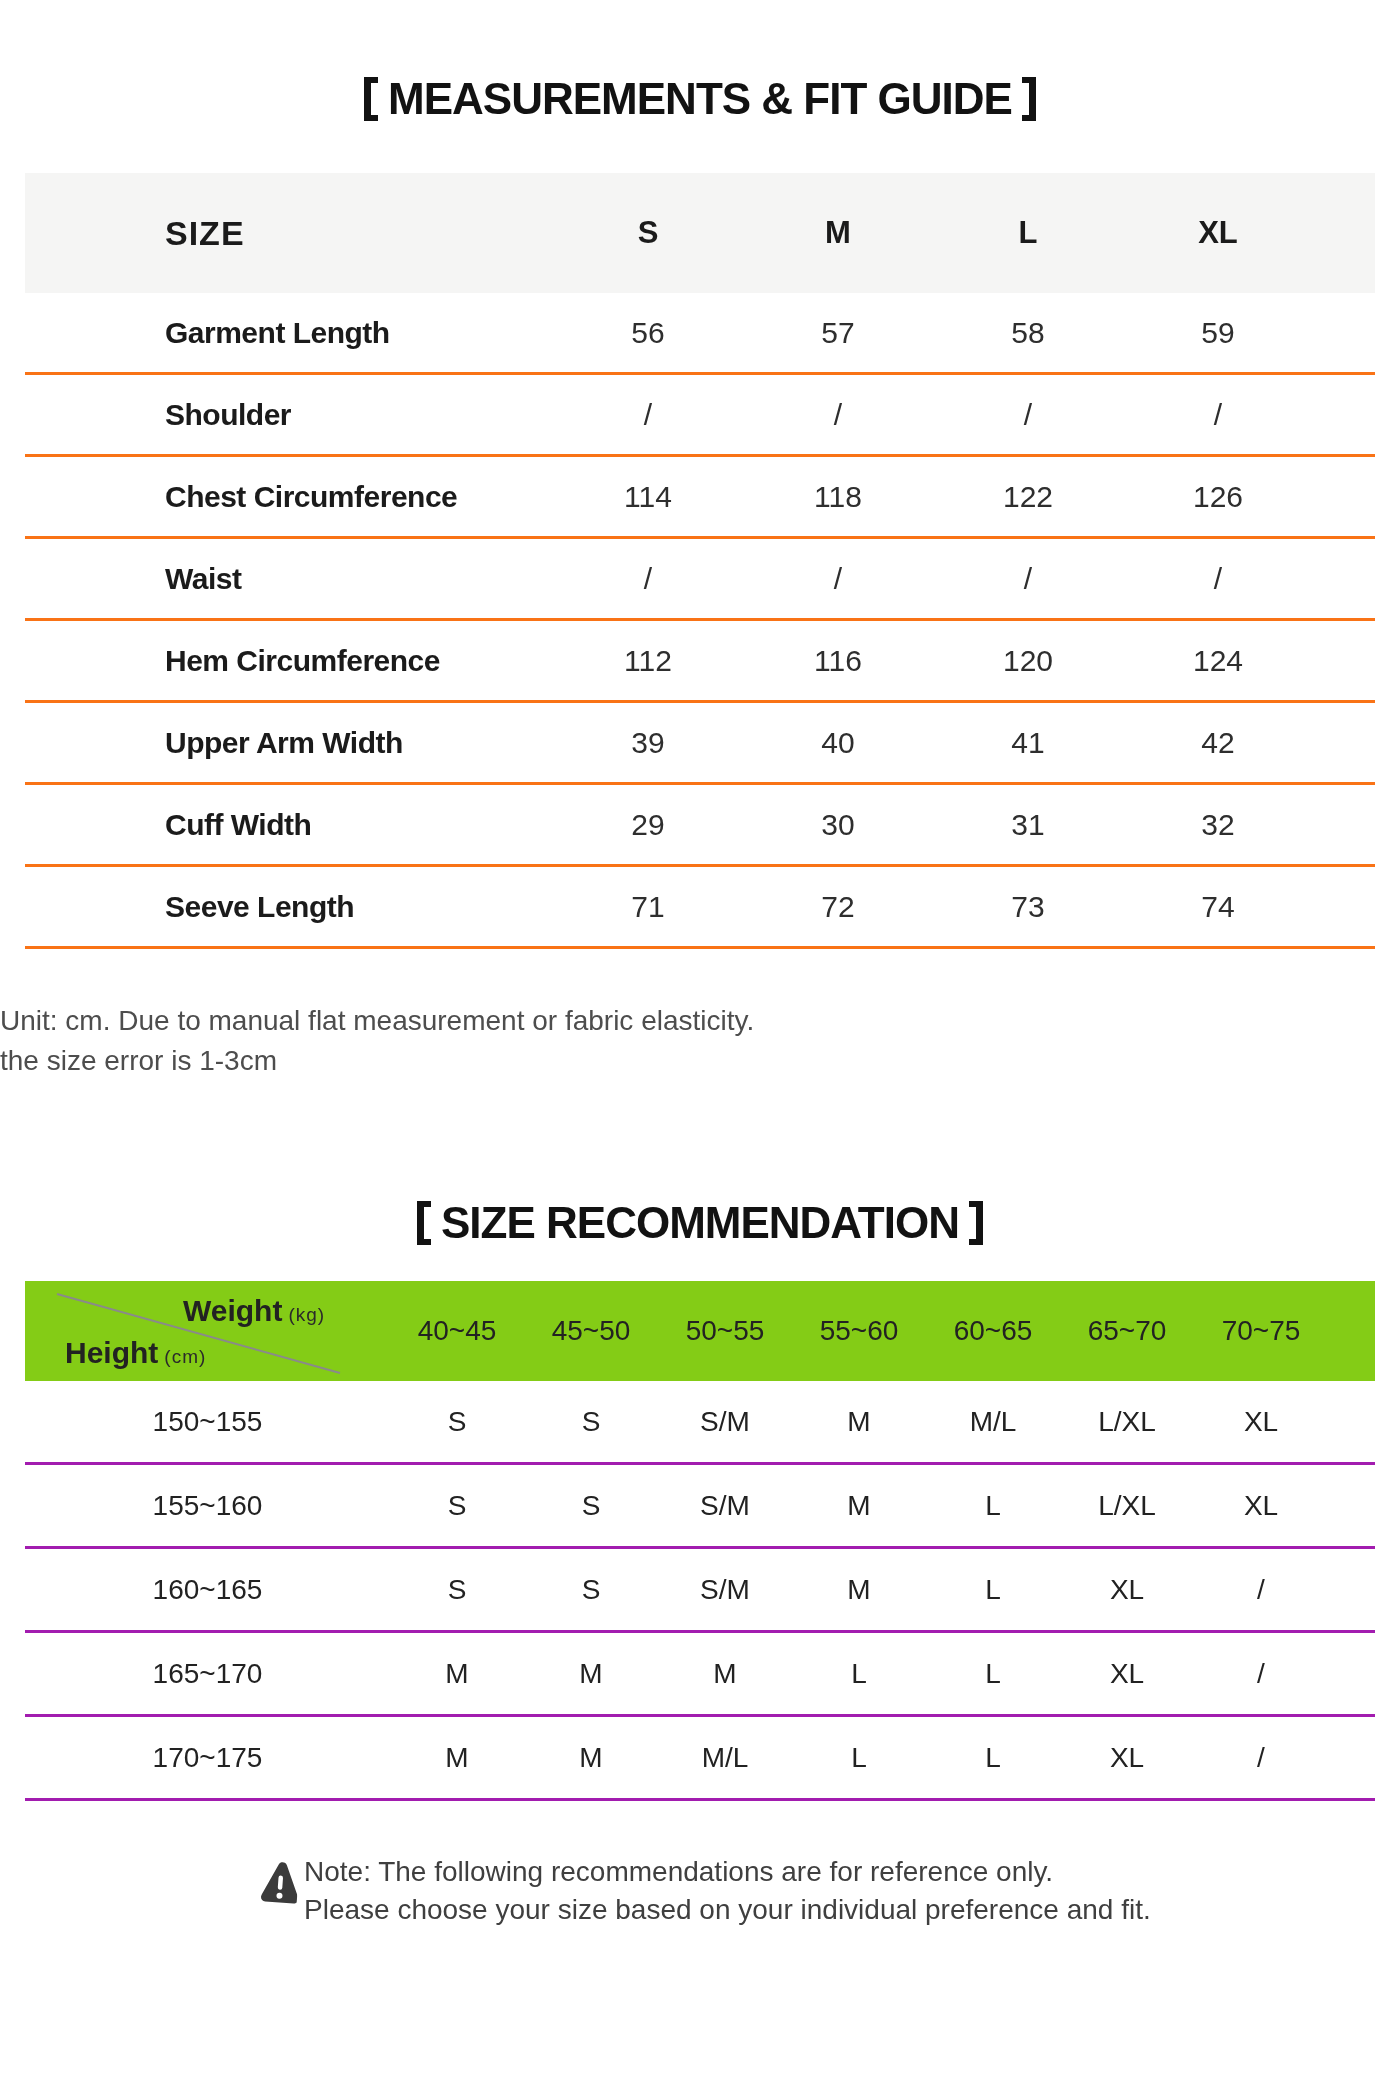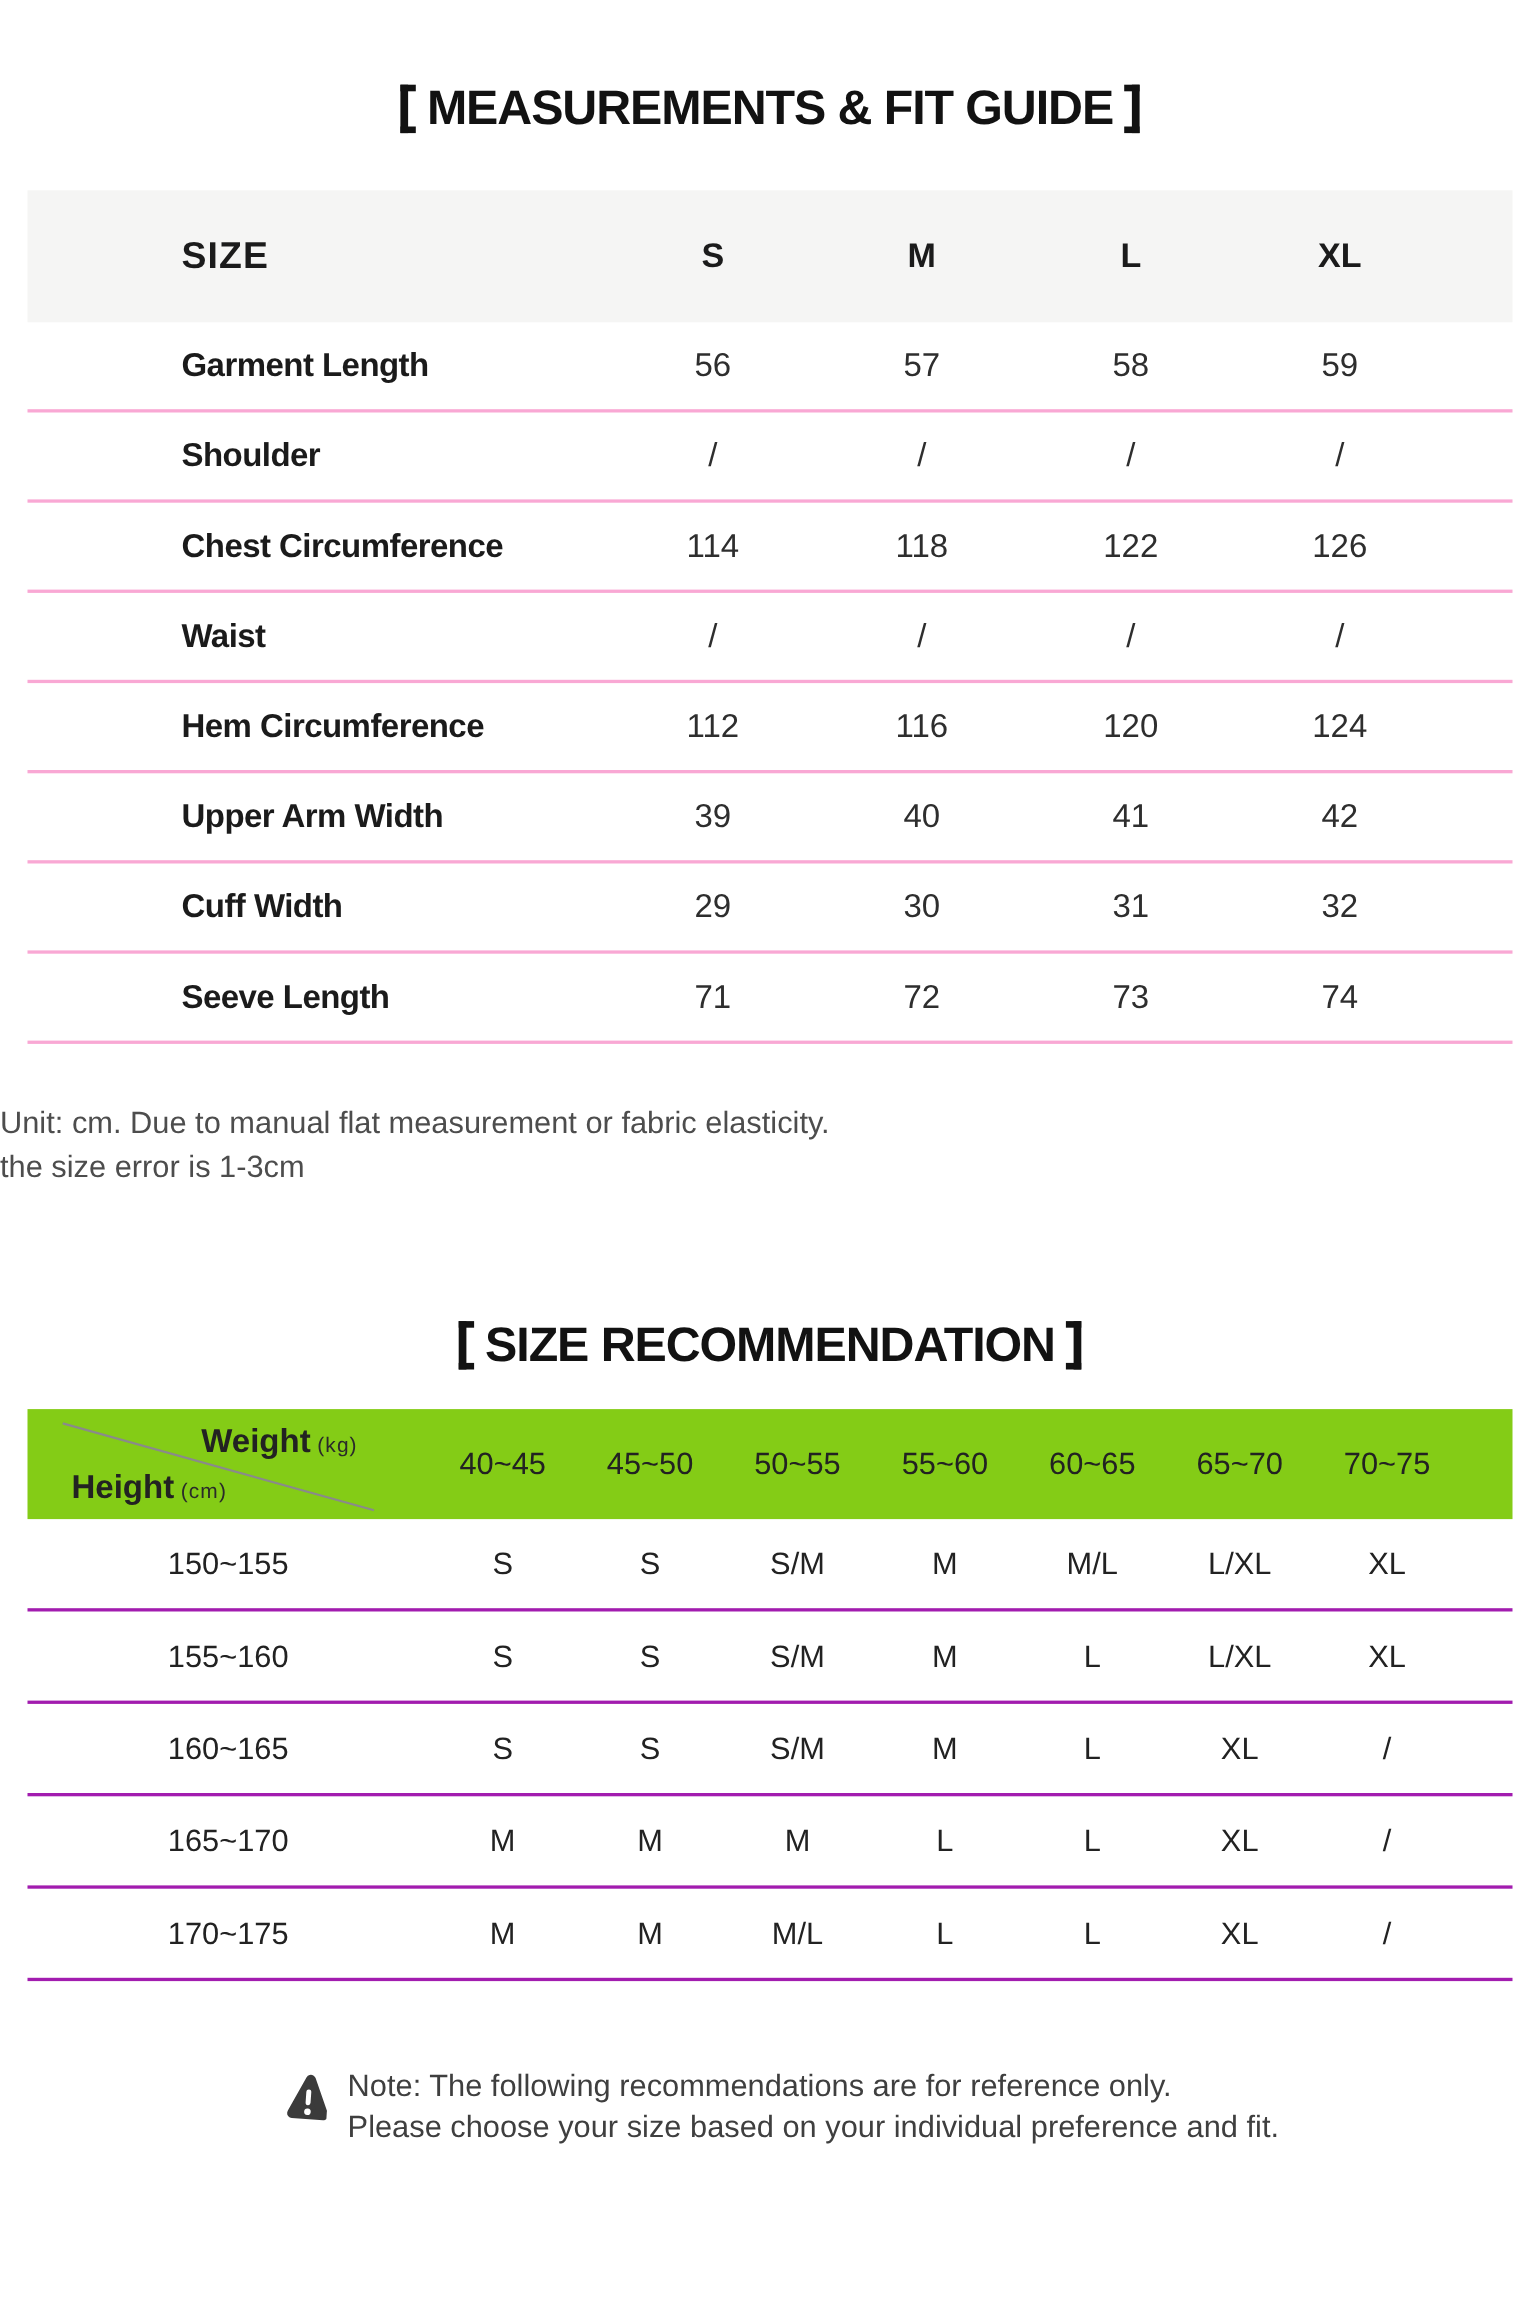--- a/index.html
+++ b/index.html
@@ -28,21 +28,21 @@
   
   .size-table { margin: 52px 25px 12px; }
   .st-row {
     display: grid;
     grid-template-columns: 528px 190px 190px 190px 190px;
     align-items: center;
   }
   .st-header { height: 120px; background: #f5f5f4; }
   .st-size-label { padding-left: 140px; font-size: 34px; font-weight: 700; letter-spacing: 1px; color: #1b1b1b; }
   .st-col-header { text-align: center; font-size: 31px; font-weight: 700; color: #1b1b1b; }
-  .st-body-row { height: 82px; border-bottom: 3px solid #f9a8d4; }
+  .st-body-row { height: 82px; border-bottom: 3px solid #f97316; }
   .st-label { padding-left: 140px; font-size: 30px; font-weight: 700; letter-spacing: -0.5px; color: #1b1b1b; }
   .st-value { text-align: center; font-size: 30px; font-weight: 400; color: #2e2e2e; }
 
   
   .unit-note { margin-top: 52px; font-size: 28px; line-height: 40px; color: #4d4d4d; }
 
   
   .rec-table { margin: 36px 25px 0; }
   .rt-row {
     display: grid;
@@ -54,21 +54,21 @@
   .rt-diag svg { position: absolute; left: 0; top: 0; }
   .diag-weight { position: absolute; top: 13px; left: 158px; font-size: 30px; font-weight: 700; color: #222; white-space: nowrap; }
   .diag-height { position: absolute; bottom: 11px; left: 40px; font-size: 30px; font-weight: 700; color: #222; white-space: nowrap; }
   .diag-unit { font-size: 19px; font-weight: 400; letter-spacing: 1px; margin-left: 6px; color: #2a2a2a; }
   .rt-col-header { text-align: center; font-size: 28px; font-weight: 400; color: #222; }
   .rt-body-row { height: 84px; border-bottom: 3px solid #a21caf; }
   .rt-height { text-align: center; font-size: 28px; color: #222; }
   .rt-size { text-align: center; font-size: 28px; color: #222; }
 
   
-  .rec-note { margin: 76px 25px 0; padding-left: 237px; display: flex; align-items: flex-start; gap: 18px; }
+  .rec-note { margin: 52px 25px 0; padding-left: 237px; display: flex; align-items: flex-start; gap: 6px; }
   .warn-icon { flex: 0 0 auto; margin-top: 5px; transform: rotate(4deg); }
   .rec-note-text { font-size: 28px; line-height: 38px; color: #3f3f3f; }
 </style>
 </head>
 <body>
 
 <div class="page">
 
   <h1 class="section-title title-measurements">
     <span class="cjk-bracket left"></span>

